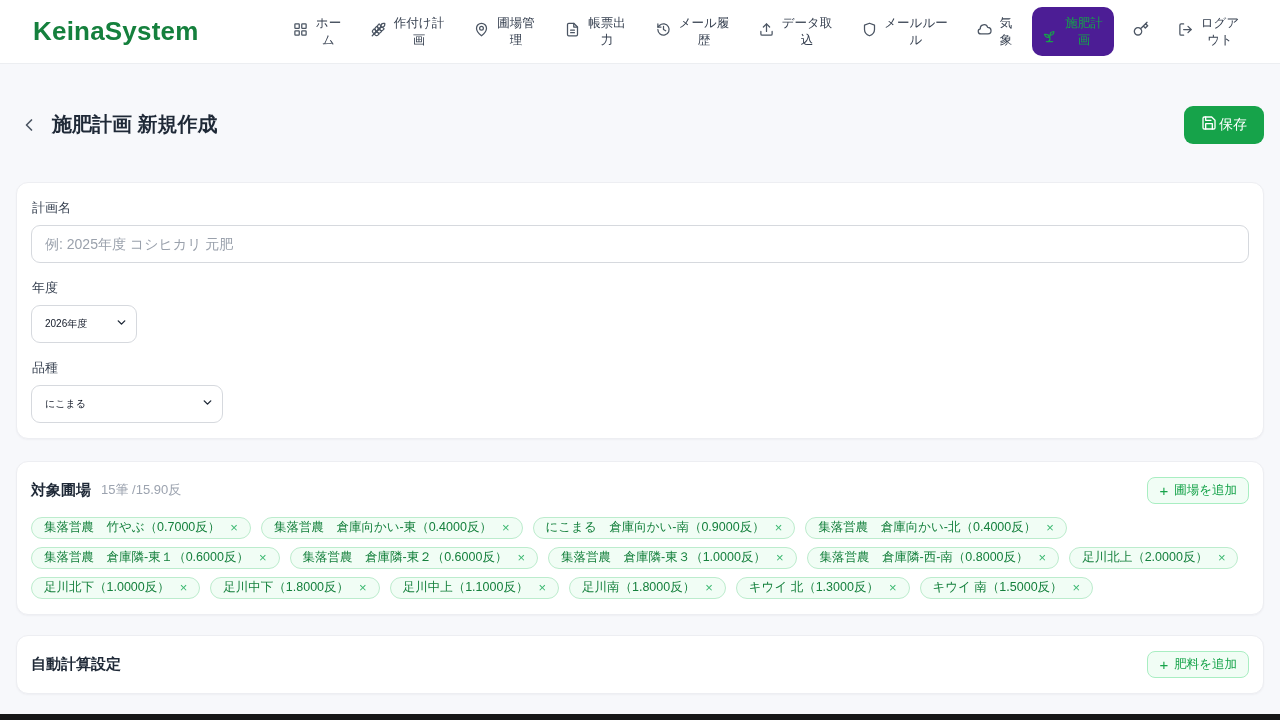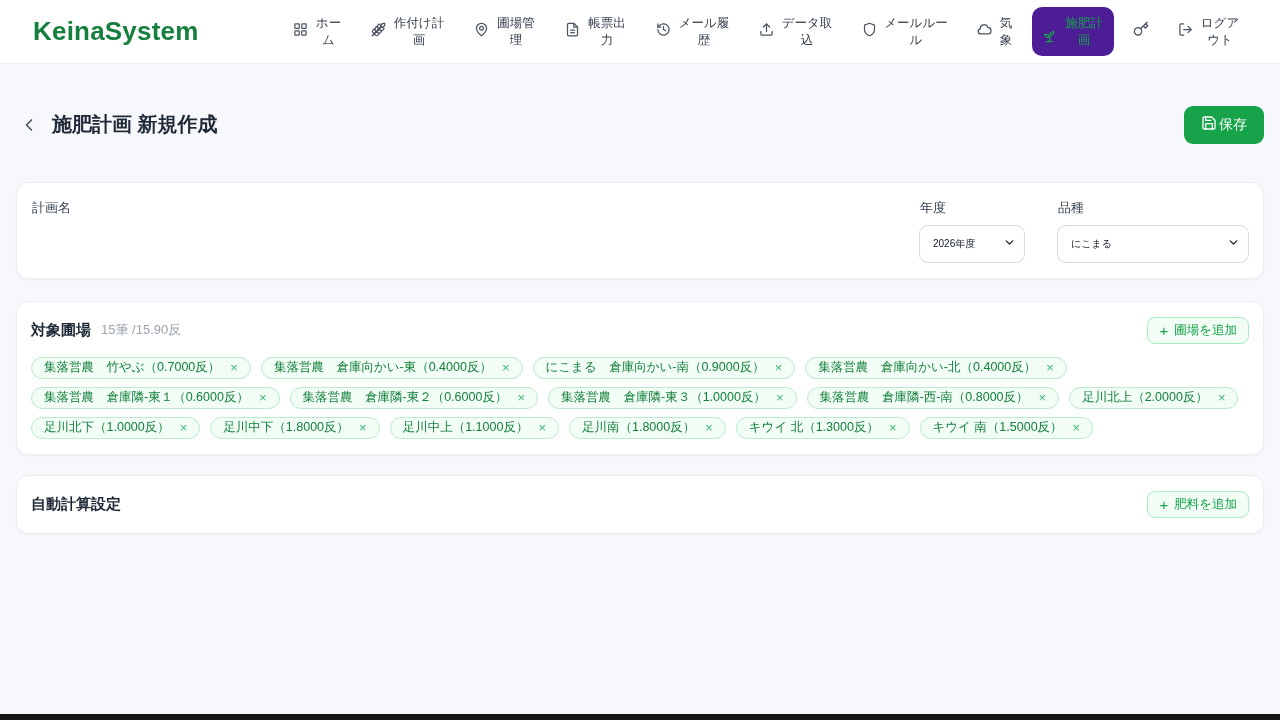--- a/index.html
+++ b/index.html
@@ -33,21 +33,21 @@
   .save-btn {
     margin-left:auto; display:inline-flex; align-items:center; gap:2px; height:38px; padding:0 17px;
     background:#16a34a; color:#ffffff; border:none; border-radius:9px; font-size:14px;
     font-family:inherit; cursor:pointer;
   }
   
   .card {
     margin:0 16px; background:#ffffff; border:1px solid #edeef2; border-radius:12px;
     padding:15px 14px; box-shadow:0 1px 2px rgba(16,24,40,.04);
   }
-  .form-card { display:flex; gap:32px; }
+  .form-card { display:flex; gap:15px;flex-direction:column; }
   .fgroup label { display:block; font-size:13px; color:#374151; font-weight:500; margin:1px 0 8px 1px; }
   .fg-name { flex:1; }
   .fg-year { width:106px; flex:none; }
   .fg-variety { width:192px; flex:none; }
   input.text {
     width:100%; height:38px; border:1px solid #d6d9de; border-radius:9px; padding:0 13px;
     font-size:14px; color:#1f2937; background:#fff; font-family:inherit; outline:none;
   }
   input.text::placeholder { color:#9aa1ac; }
   .select { position:relative; }
@@ -207,20 +207,21 @@
             <path d="M17 21v-8H7v8"></path>
             <path d="M7 3v5h8"></path>
           </svg></span>
       <span>保存</span>
     </button>
   </div>
 
   <section class="card form-card">
     <div class="fgroup fg-name">
       <label>計画名</label>
+      <input class="text" type="text" placeholder="例: 2025年度 コシヒカリ 元肥" style="">
     </div>
     <div class="fgroup fg-year">
       <label>年度</label>
       <div class="select">
         <select><option selected="">2026年度</option></select>
         <span class="chev"><svg width="13" height="13" viewBox="0 0 24 24" fill="none" stroke="currentColor" stroke-width="2.6" stroke-linecap="round" stroke-linejoin="round">
               <polyline points="6 9 12 15 18 9"></polyline>
             </svg></span>
       </div>
     </div>

